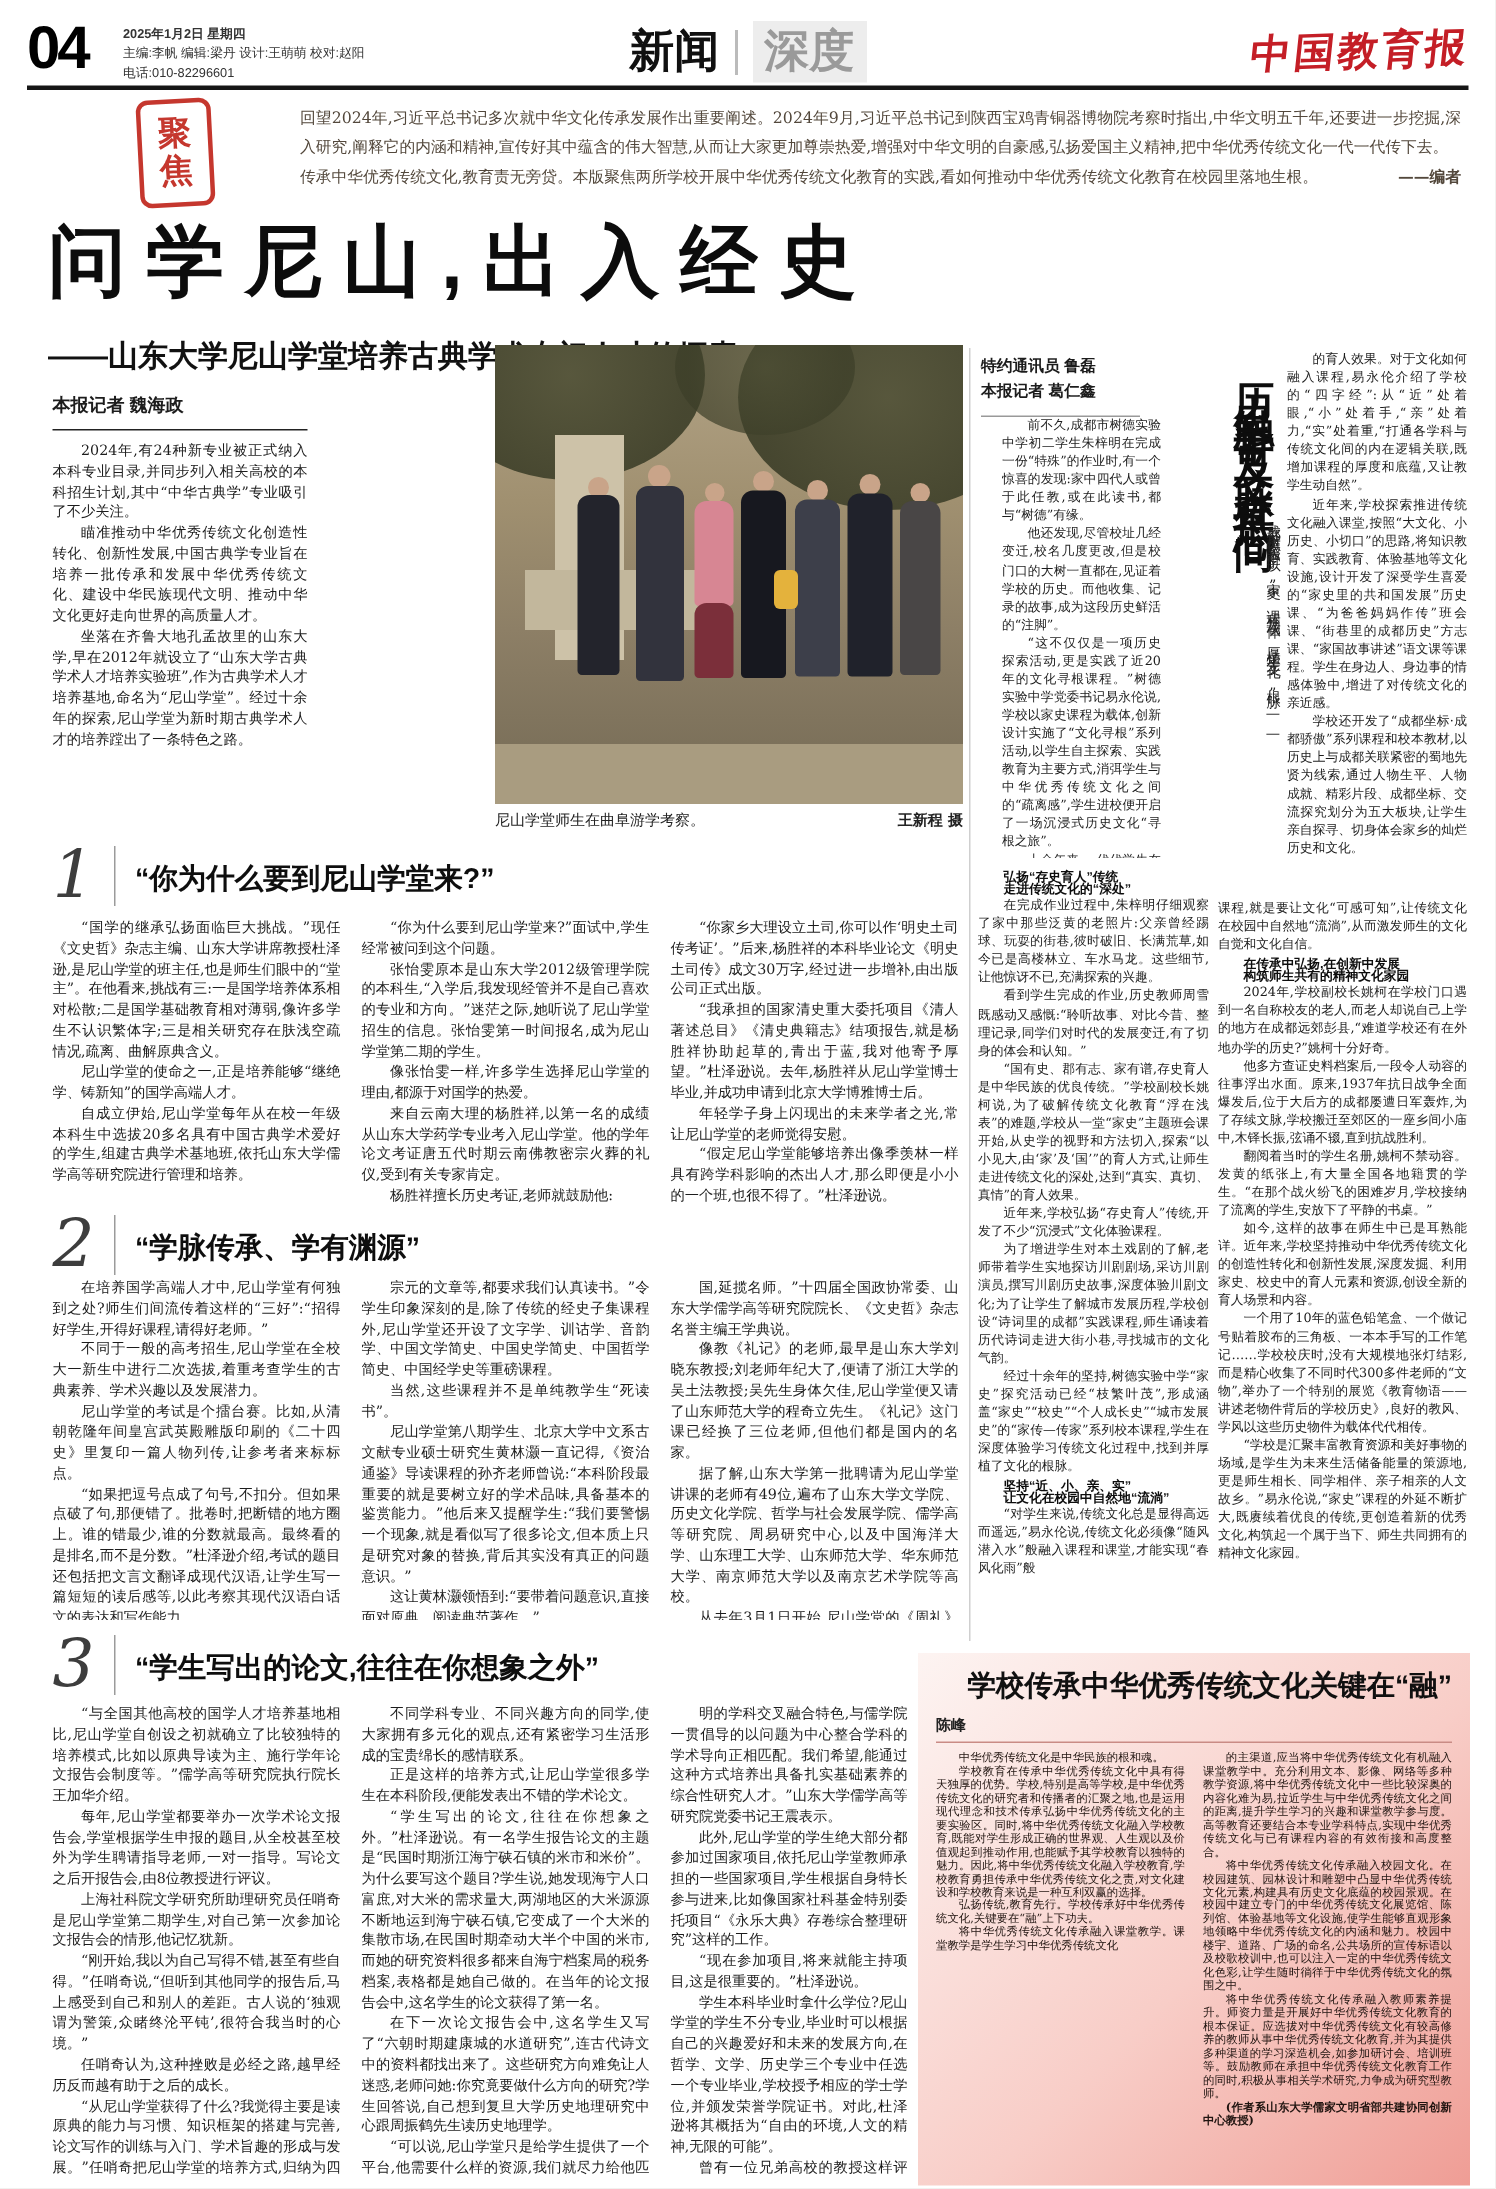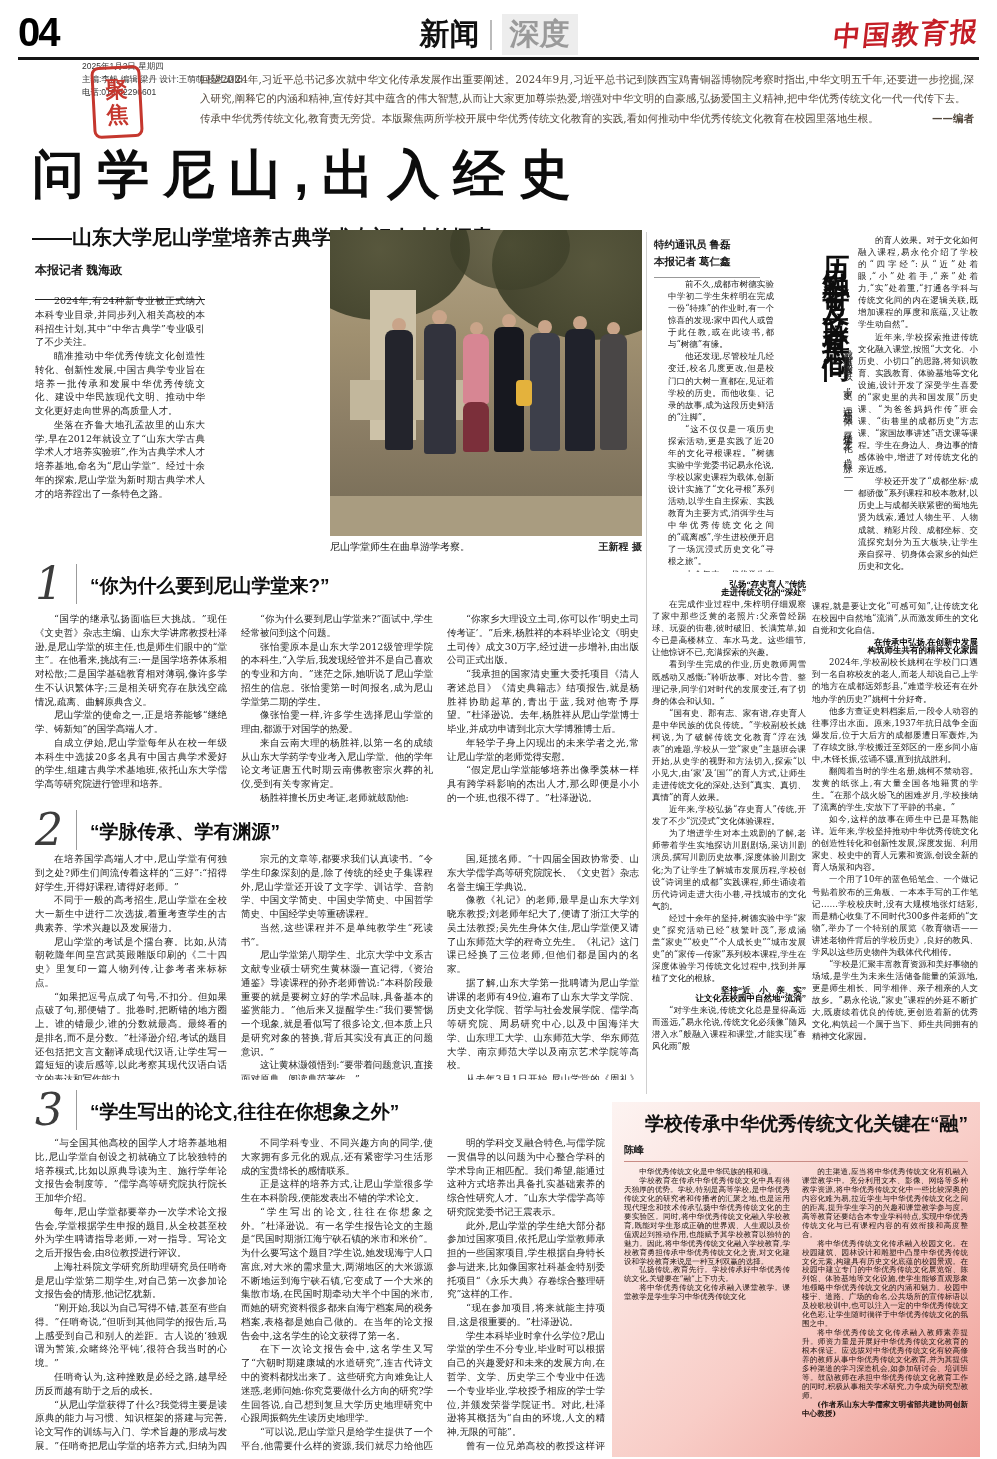--- a/index.html
+++ b/index.html
@@ -4,21 +4,21 @@
 <style>
   html,body{margin:0;padding:0;background:#e8e8e4;}
   .page{position:relative;width:997px;height:1459px;background:#ffffff;margin:0 auto;overflow:hidden;
         font-family:"DejaVu Serif",serif;color:#1c1c1c;}
   
   .hdr{position:absolute;left:18px;top:8px;width:961px;height:48px;}
   .pagenum{position:absolute;left:0;top:2px;font-family:"Liberation Sans",sans-serif;
            font-weight:900;font-size:40px;color:#000000;letter-spacing:-2px;}
   .dateblock{position:absolute;left:64px;top:8px;font-family:"Liberation Sans",sans-serif;
              font-size:8.5px;color:#333;line-height:1.55;}
-  .dateblock .d1{font-weight:400;margin-top:44px;}
+  .dateblock .d1{font-weight:700;}
   .sect{position:absolute;left:50%;top:6px;transform:translateX(-50%);display:flex;align-items:center;gap:10px;}
   .sect .s1{font-family:"Liberation Sans",sans-serif;font-weight:900;font-size:30px;color:#101010;}
   .sect .bar{width:2px;height:30px;background:#bbb;}
   .sect .s2{font-family:"Liberation Sans",sans-serif;font-weight:900;font-size:30px;color:#9a9a9a;
             background:#ededed;padding:0 8px;}
   .masthead{position:absolute;right:0;top:8px;font-family:"DejaVu Serif",serif;font-weight:900;
             font-size:27px;color:#c41e26;transform:skewX(-8deg) rotate(-2deg);letter-spacing:2px;}
   .toprule{position:absolute;left:18px;top:57px;width:961px;height:3px;background:#161616;}
   
   .focus{position:absolute;left:92px;top:70px;width:884px;height:66px;}
@@ -27,21 +27,21 @@
         color:#c5372e;font-family:"DejaVu Serif",serif;font-weight:900;font-size:22px;line-height:1.15;}
   .focus-text{position:absolute;left:108px;top:0;right:2px;font-size:10.5px;line-height:1.85;
               color:#53483c;text-align:justify;}
   .signoff{float:right;font-weight:700;}
   
   .headline{position:absolute;left:32px;top:140px;width:716px;font-family:"Liberation Sans",sans-serif;
             font-weight:900;font-size:52px;letter-spacing:0.26em;color:#0c0c0c;white-space:nowrap;}
   .dek{position:absolute;left:32px;top:224px;width:640px;font-family:"Liberation Sans",sans-serif;
        font-weight:700;font-size:20px;color:#111;}
   .byline{position:absolute;left:35px;top:262px;width:170px;font-family:"Liberation Sans",sans-serif;
-          font-weight:700;font-size:12px;border-bottom:1.5px solid #222;padding-bottom:20px;}
+          font-weight:700;font-size:12px;border-bottom:1.5px solid #222;padding-bottom:7px;}
   .bodycol{overflow:hidden;text-align:justify;}
   .bodycol p{margin:0;text-indent:2em;font-size:9.5px;line-height:1.45;}
   .leadcol{position:absolute;left:35px;top:294px;width:170px;height:264px;}
   
   .photo{position:absolute;left:330px;top:230px;width:312px;height:306px;overflow:hidden;
          background:linear-gradient(180deg,#b3a487 0%,#a09070 34%,#8d7f66 62%,#746a55 100%);}
   .tree{position:absolute;border-radius:50%;background:radial-gradient(circle,#4e4f35 0%,#3c3e28 70%);opacity:.9;}
   .stone{position:absolute;background:#c7bba1;}
   .person{position:absolute;border-radius:8px 8px 3px 3px;}
   .head{position:absolute;border-radius:50%;background:#c9a489;}
@@ -63,21 +63,21 @@
   .smallcol{overflow:hidden;text-align:justify;}
   .opencol{position:absolute;left:668px;top:278px;width:106px;height:294px;}
   .vpanel{position:absolute;left:762px;top:234px;width:92px;height:338px;writing-mode:vertical-rl;
           text-orientation:upright;display:flex;}
   .vbig{display:block;font-family:"Liberation Sans",sans-serif;font-weight:900;font-size:27px;
         letter-spacing:9px;color:#0d0d0d;margin-left:6px;}
   .vdek{display:block;font-size:9.5px;letter-spacing:2.5px;color:#222;margin-left:8px;}
   .trcol{position:absolute;left:858px;top:234px;width:120px;height:338px;}
   .mlcol{position:absolute;left:652px;top:578px;width:154px;height:514px;}
   .mrcol{position:absolute;left:812px;top:600px;width:166px;height:494px;}
-  .subhead{text-align:right;font-family:Liberation Serif, serif;font-weight:800;font-size:13.5px;
+  .subhead{text-align:left;font-family:Liberation Sans, sans-serif;font-weight:800;font-size:13.5px;
            line-height:1.35;margin:7px 0 6px;color:#0d0d0d;text-indent:0;}
   
   .opinion{position:absolute;left:612px;top:1102px;width:368px;height:355px;box-sizing:border-box;
            padding:9px 12px;background:linear-gradient(135deg,#fdf4f2 0%,#f8cdc7 55%,#ef9d95 100%);}
   .op-title{font-family:"Liberation Sans",sans-serif;font-weight:900;font-size:19px;text-align:right;
             color:#101010;margin:0 0 6px;}
   .op-author{font-family:"Liberation Sans",sans-serif;font-weight:700;font-size:10px;color:#222;
              border-bottom:1px solid #c98b85;padding-bottom:4px;margin-bottom:6px;}
   .op-cols{display:flex;gap:12px;}
   .op-col{width:166px;height:268px;overflow:hidden;text-align:justify;}

